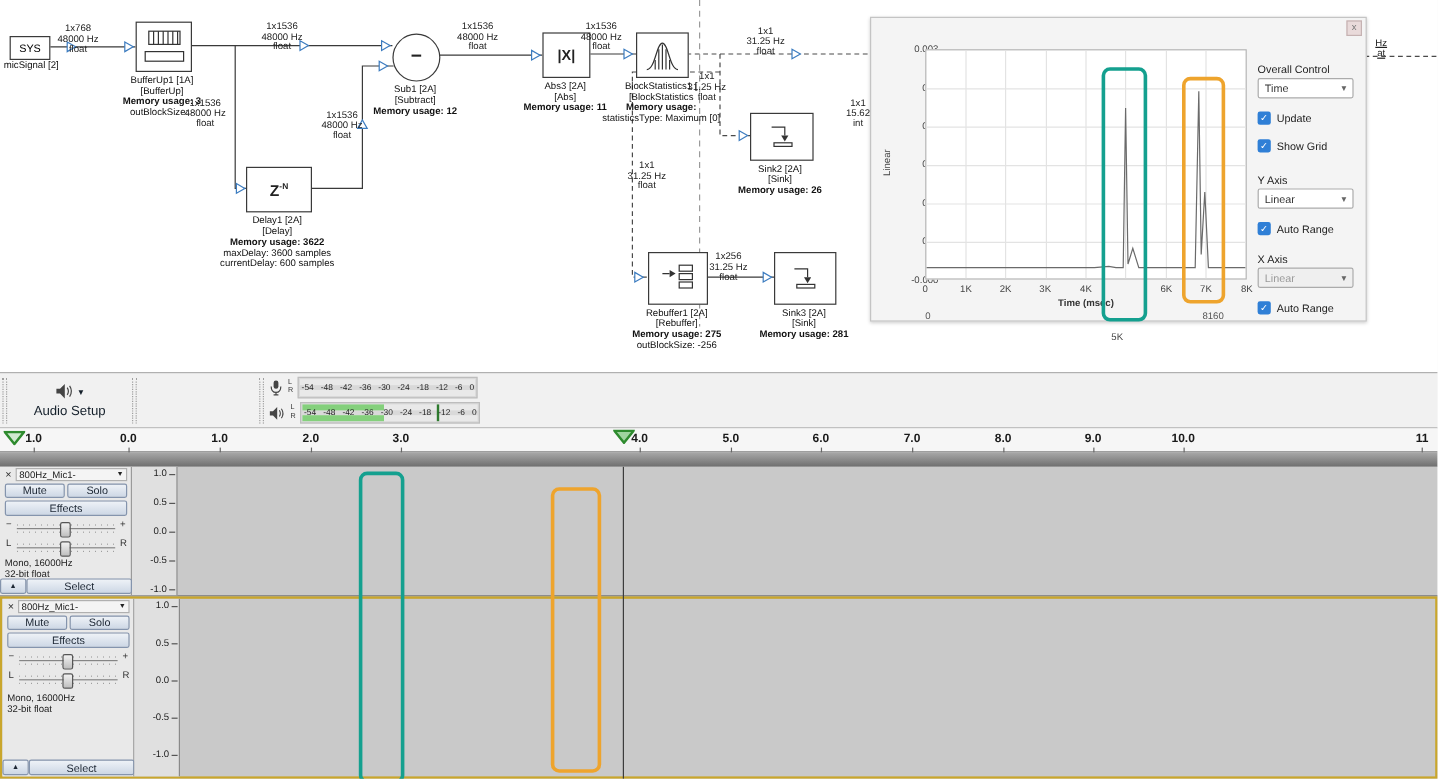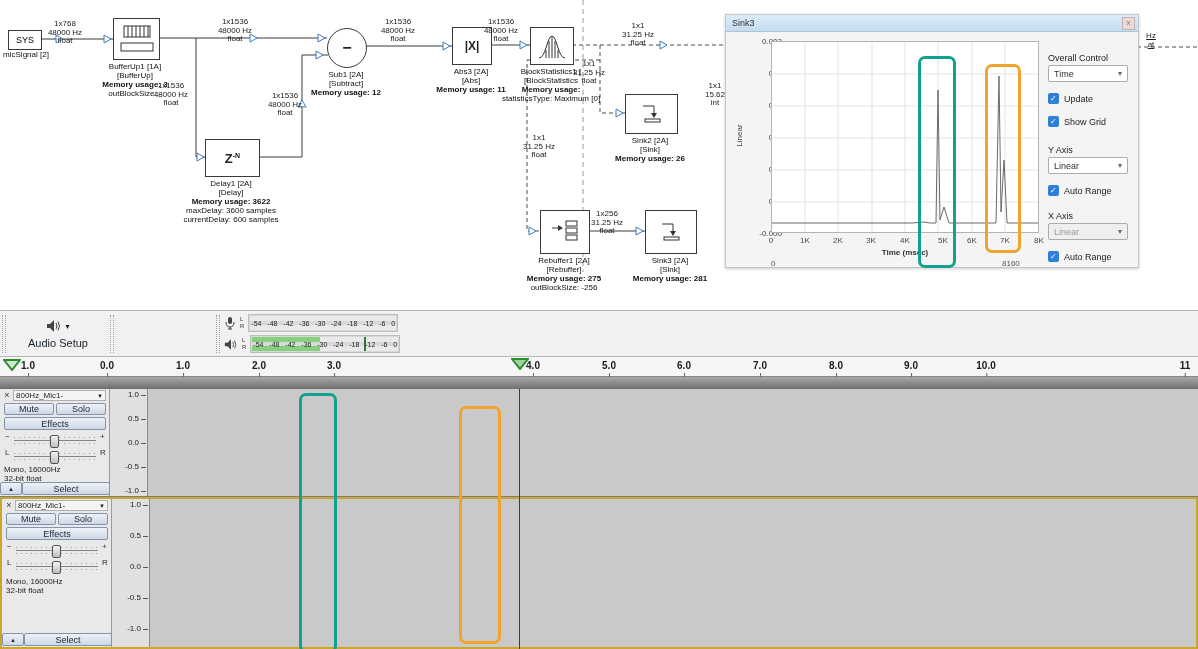--- a/index.html
+++ b/index.html
@@ -299,21 +299,20 @@
 
         <div class="wlabel" style="left: 1128px; top: 32px; text-decoration: underline;">
           <div>Hz</div>
           <div>at</div>
           <div></div>
         </div>
       </div>
   </div>
 
   <div class="panel">
-    <div class="panel-title">Sink3</div>
     <div class="panel-close">x</div>
 
     <div class="ylab-host">
 
     <div class="ylab" style="top: 26px;">0.003</div>
         <div class="ylab" style="top: 58px;">002</div>
         <div class="ylab" style="top: 90px;">002</div>
         <div class="ylab" style="top: 122px;">001</div>
         <div class="ylab" style="top: 154px;">001</div>
         <div class="ylab" style="top: 186px;">000</div>
@@ -331,21 +330,21 @@
       </svg>
     </div>
 
     <div class="xtick-host">
 
     <div class="xtick" style="left: 0px;">0</div>
         <div class="xtick" style="left: 34px;">1K</div>
         <div class="xtick" style="left: 67px;">2K</div>
         <div class="xtick" style="left: 100px;">3K</div>
         <div class="xtick" style="left: 134px;">4K</div>
-        <div class="xtick" style="left: 172px;">5K</div>
+        <div class="xtick" style="left: 160px; margin-top: 40px;">5K</div>
         <div class="xtick" style="left: 201px;">6K</div>
         <div class="xtick" style="left: 234px;">7K</div>
         <div class="xtick" style="left: 268px;">8K</div>
       </div>
     <div class="xaxis-title">Time (msec)</div>
     <div class="xrange-min">0</div>
     <div class="xrange-max">8160</div>
 
     <div class="ctl-label" style="top:38px">Overall Control</div>
     <div class="sel" style="top:50px">

